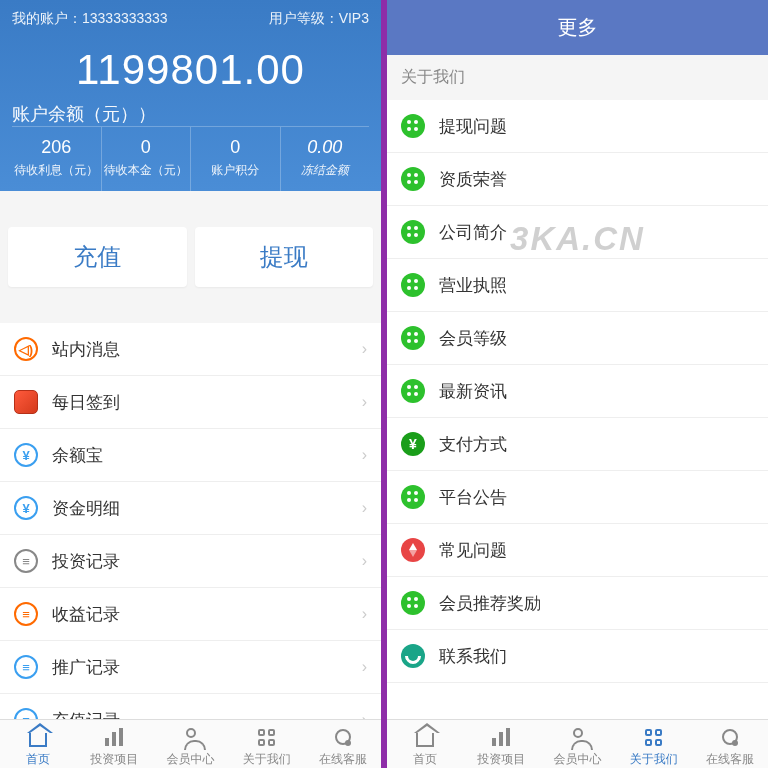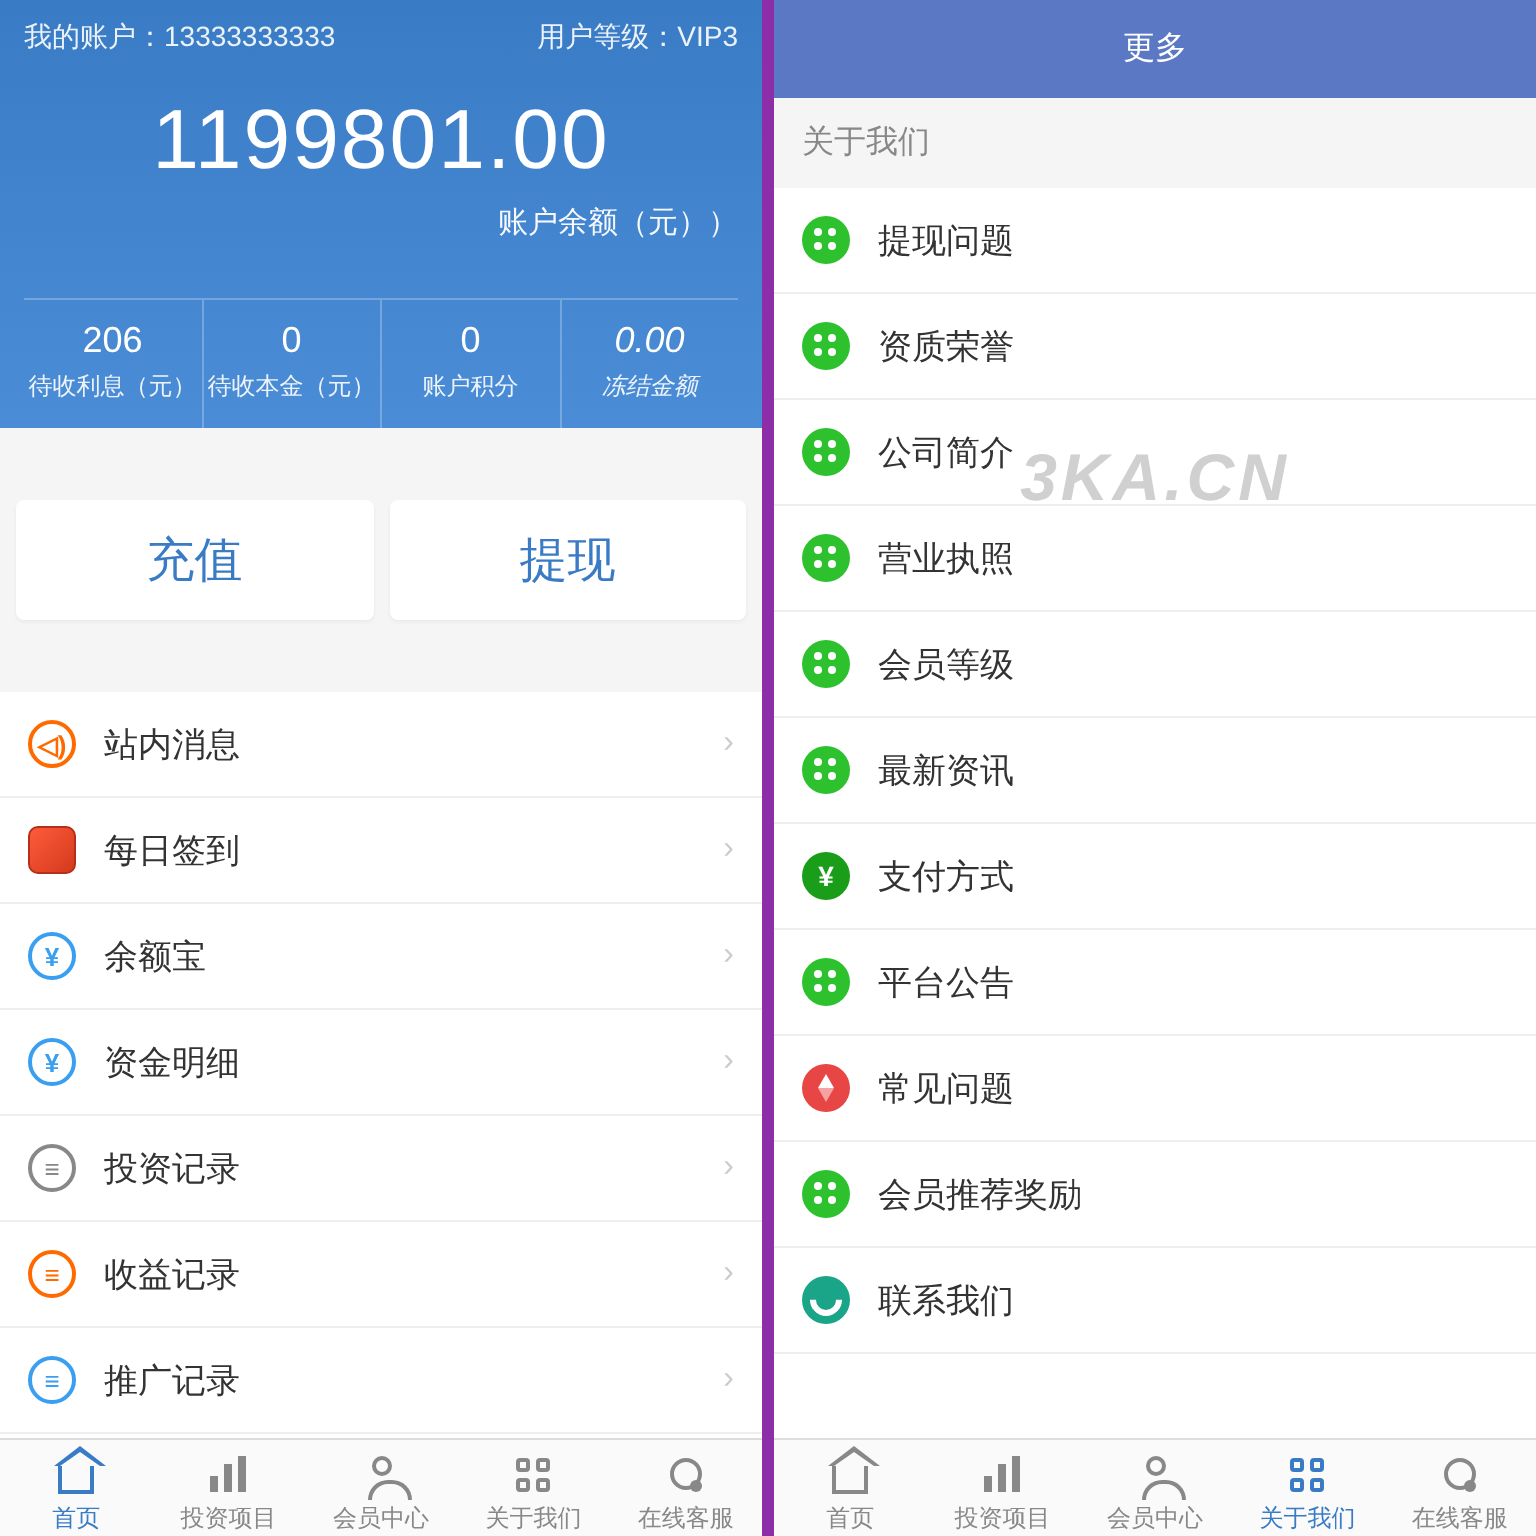--- a/index.html
+++ b/index.html
@@ -6,38 +6,38 @@
 body { width: 768px; height: 768px; background: #8e2da8; display: flex; overflow: hidden; }
 .pane { width: 381px; height: 768px; background: #f5f5f5; position: relative; display: flex; flex-direction: column; overflow: hidden; }
 .pane.left { margin-right: 3px; gap: 28px; }
 .pane.right { margin-left: 3px; }
 
 
 .hero { background: linear-gradient(180deg, #3a7bc5 0%, #4a8dd6 100%); color: #fff; padding: 10px 12px 0; }
 .hero-top { display: flex; justify-content: space-between; font-size: 14px; margin-bottom: 18px; }
 .hero-top span { opacity: 0.95; }
 .balance-num { font-size: 42px; font-weight: 500; text-align: center; letter-spacing: 1px; }
-.balance-label { text-align: right; font-size: 15px; opacity: 0.95; margin-top: 8px; margin-bottom: 28px; }
+.balance-label { text-align: left; font-size: 18px; opacity: 0.95; margin-top: 8px; }
 .stats { display: flex; border-top: 1px solid rgba(255,255,255,0.25); }
 .stat { flex: 1; text-align: center; padding: 10px 2px 12px; border-right: 1px solid rgba(255,255,255,0.25); }
 .stat:last-child { border-right: none; font-style: italic; }
 .stat-num { font-size: 18px; font-weight: 500; margin-bottom: 4px; }
 .stat-label { font-size: 12px; opacity: 0.9; white-space: nowrap; overflow: hidden; }
 
 .btn-row { display: flex; gap: 8px; padding: 8px; background: #f5f5f5; }
 .btn { flex: 1; background: #fff; color: #3a7bc5; font-size: 24px; padding: 14px; text-align: center; border-radius: 4px; box-shadow: 0 1px 2px rgba(0,0,0,0.05); }
 
 .list { flex: 1; overflow: hidden; background: #fff; }
 .item { display: flex; align-items: center; padding: 14px 14px; border-bottom: 1px solid #eee; background: #fff; }
 .item-icon { width: 24px; height: 24px; margin-right: 14px; display: flex; align-items: center; justify-content: center; flex-shrink: 0; }
 .item-label { flex: 1; font-size: 17px; color: #333; }
 .chevron { color: #ccc; font-size: 16px; }
 
 
-.title-bar { background: #5a78c3; color: #fff; text-align: center; padding: 14px; font-size: 16px; }
+.title-bar { background: #5a78c3; color: #fff; text-align: center; padding: 14px; font-size: 20px; }
 .section-header { padding: 12px 14px; font-size: 16px; color: #888; background: #f5f5f5; }
 
 .circle { width: 24px; height: 24px; border-radius: 50%; border: 2px solid; display: flex; align-items: center; justify-content: center; font-size: 13px; font-weight: bold; }
 .circle.orange { border-color: #ff6a00; color: #ff6a00; }
 .circle.blue { border-color: #3a9ff0; color: #3a9ff0; }
 .circle.gray { border-color: #888; color: #888; }
 .sq { width: 24px; height: 24px; border-radius: 5px; background: linear-gradient(135deg,#ff5a3c,#d43a1c); border: 1px solid #b53018; }
 .bubble { width: 24px; height: 24px; border-radius: 50%; display: flex; align-items: center; justify-content: center; }
 .bubble.green { background: #2dc12d; }
 .bubble.darkgreen { background: #1a9e1a; }

